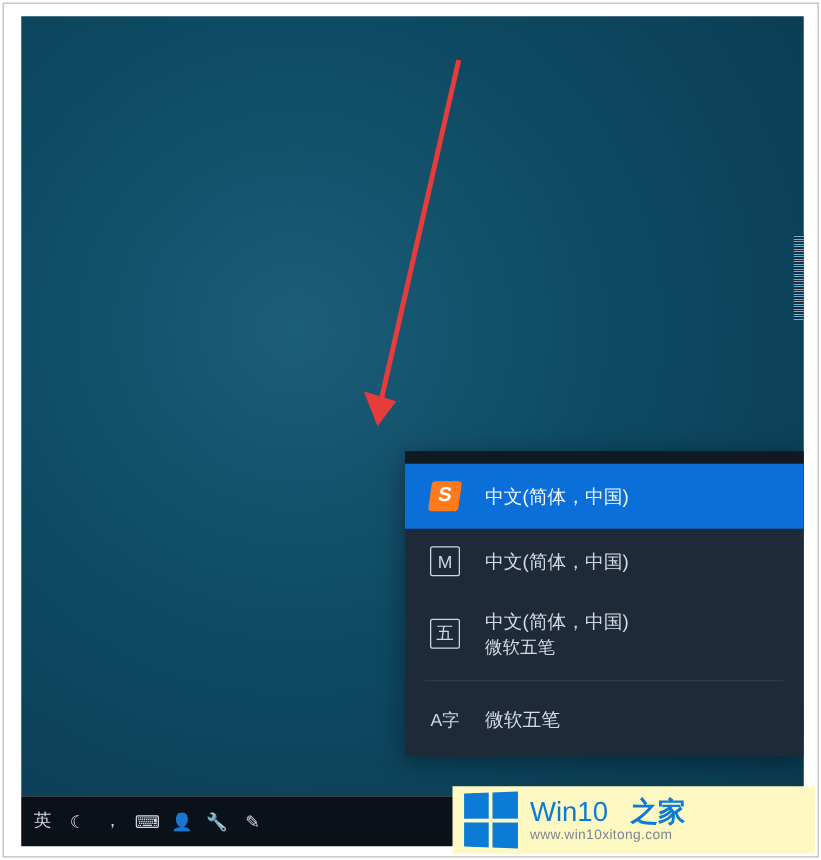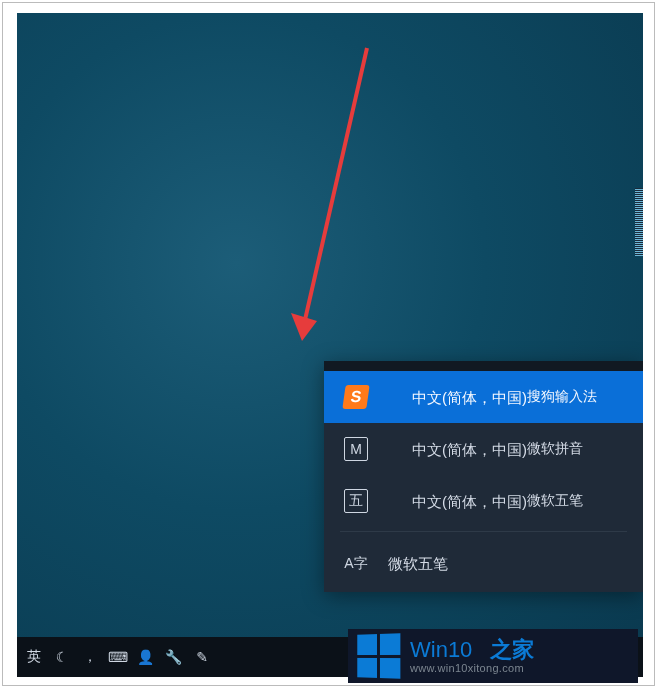--- a/index.html
+++ b/index.html
@@ -67,21 +67,21 @@
     .ime-item.selected {
       background: #0a6fd8;
     }
     .ime-icon {
       width: 28px; height: 28px;
       display: flex;
       align-items: center;
       justify-content: center;
       flex-shrink: 0;
     }
-    .ime-text { display: flex; flex-direction: row; line-height: 1.4; margin-left: 24px; }
+    .ime-text { display: flex; flex-direction: column; line-height: 1.4; }
     .ime-title { font-size: 15px; color: #f4f8ff; }
     .ime-sub { font-size: 14px; color: #f4f8ff; }
     .ime-item:not(.selected) .ime-title,
     .ime-item:not(.selected) .ime-sub { color: #d4dbe6; }
     .ime-sep {
       height: 1px;
       background: #2e3a48;
       margin: 4px 16px;
     }
     .ime-prefs {
@@ -132,23 +132,23 @@
     .tb-ico {
       width: 18px; height: 18px;
       display: inline-flex;
       align-items: center; justify-content: center;
       font-size: 14px;
     }
     .tb-sep { width: 12px; }
     
     .watermark {
       position: absolute;
-      left: 345px; top: 626px;
+      left: 359px; top: 626px;
       width: 290px; height: 54px;
-      background: #0f172a;
+      background: #fef9c3;
       display: flex;
       align-items: center;
       gap: 10px;
       padding: 4px 8px;
     }
     .win-logo {
       width: 44px; height: 44px;
       display: grid;
       grid-template-columns: 1fr 1fr;
       grid-template-rows: 1fr 1fr;
@@ -182,31 +182,29 @@
 
     <div class="ime-menu">
       <div class="ime-header"></div>
 
       <div class="ime-item selected">
         <div class="ime-icon">
           <div class="sogou-icon">S</div>
         </div>
         <div class="ime-text">
           <span class="ime-title">中文(简体，中国)</span>
-          <span class="ime-sub">搜狗输入法</span>
         </div>
       </div>
 
       <div class="ime-item">
         <div class="ime-icon">
           <div class="box-icon">M</div>
         </div>
         <div class="ime-text">
           <span class="ime-title">中文(简体，中国)</span>
-          <span class="ime-sub">微软拼音</span>
         </div>
       </div>
 
       <div class="ime-item">
         <div class="ime-icon">
           <div class="box-icon">五</div>
         </div>
         <div class="ime-text">
           <span class="ime-title">中文(简体，中国)</span>
           <span class="ime-sub">微软五笔</span>

